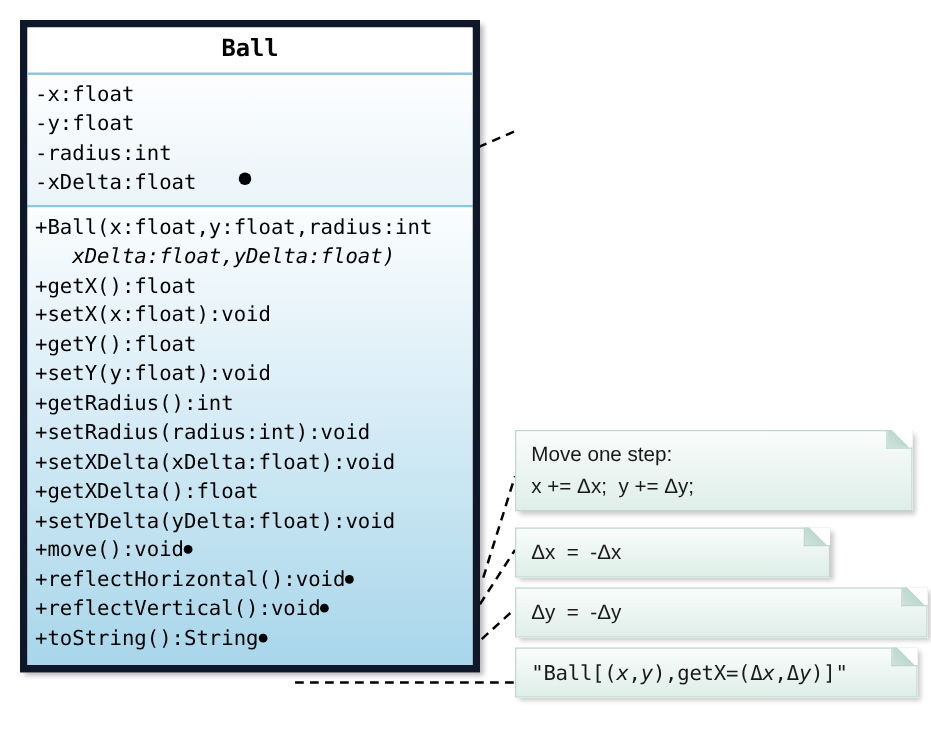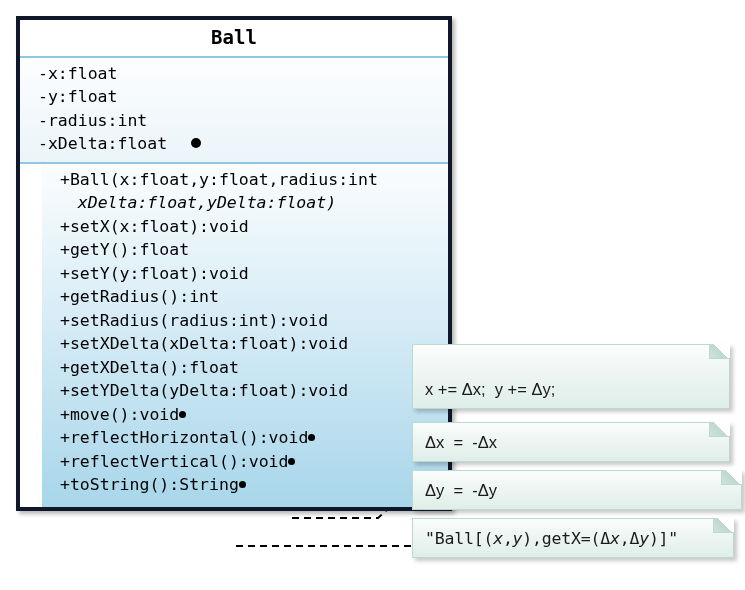--- a/index.html
+++ b/index.html
@@ -20,23 +20,23 @@
     left: 0; top: 0;
     width: 745px;
     height: 590px;
   }
 
   
   .class-box {
     position: absolute;
     left: 16px;
     top: 16px;
-    width: 436px;
+    width: 368px;
     box-sizing: border-box;
-    border: 4px solid #0f172a;
+    border: 6px solid #0f172a;
     background: #ffffff;
     box-shadow: 3px 3px 4px rgba(0,0,0,0.28);
     z-index: 3;
   }
   .class-title {
     text-align: center;
     font-family: "DejaVu Sans Mono", monospace;
     font-weight: bold;
     font-size: 19px;
     color: #000000;
@@ -46,29 +46,28 @@
     line-height: 1.1;
   }
   .class-attrs {
     background: linear-gradient(to bottom, #fdfeff 0%, #f2f8fb 60%, #eaf4f9 100%);
     border-bottom: 2px solid #8fc6e0;
     padding: 4px 0 6px 0;
   }
   .class-ops {
     background: linear-gradient(to bottom, #fbfdfe 0%, #d7ecf6 45%, #a8d6ea 100%);
     padding: 4px 0 10px 0;
-    margin-left: 22px;
   }
   .member {
     font-family: "DejaVu Sans Mono", monospace;
     font-size: 16.5px;
     line-height: 23.5px;
     color: #000000;
     white-space: pre;
-    padding-left: 18px;
+    padding-left: 6px;
     position: relative;
   }
   .member.cont {
     padding-left: 6px;
     font-style: italic;
   }
   .member .dot {
     display: inline-block;
     width: 7px;
     height: 7px;
@@ -108,21 +107,21 @@
   .note-text.mono {
     font-family: "DejaVu Sans Mono", monospace;
     font-size: 16.5px;
     letter-spacing: -0.2px;
   }
   .note-text .it {
     font-style: italic;
   }
 
   #note-move      { left: 412px; top: 344px; width: 318px; }
-  #note-reflecth  { left: 412px; top: 422px; width: 318px; }
+  #note-reflecth  { left: 412px; top: 422px; width: 252px; }
   #note-reflectv  { left: 412px; top: 470px; width: 330px; }
   #note-tostring  { left: 412px; top: 518px; width: 322px; }
   #note-delta     { left: 412px; top: 64px;  width: 322px; }
 
   svg#connectors {
     position: absolute;
     left: 0; top: 0;
     width: 745px;
     height: 590px;
     z-index: 2;
@@ -156,20 +155,21 @@
     <div class="class-attrs">
       <div class="member">-x:float</div>
       <div class="member">-y:float</div>
       <div class="member">-radius:int</div>
       <div class="member"><span>-xDelta:float</span></div>
     </div>
 
     <div class="class-ops">
       <div class="member">+Ball(x:float,y:float,radius:int</div>
       <div class="member cont">   xDelta:float,yDelta:float)</div>
+      <div class="member">+getX():float</div>
       <div class="member">+setX(x:float):void</div>
       <div class="member">+getY():float</div>
       <div class="member">+setY(y:float):void</div>
       <div class="member">+getRadius():int</div>
       <div class="member">+setRadius(radius:int):void</div>
       <div class="member">+setXDelta(xDelta:float):void</div>
       <div class="member">+getXDelta():float</div>
       <div class="member">+setYDelta(yDelta:float):void</div>
       <div class="member"><span>+move():void</span><span class="dot"></span></div>
       <div class="member"><span>+reflectHorizontal():void</span><span class="dot"></span></div>
@@ -178,21 +178,21 @@
     </div>
   </div>
 
   <svg style="position:absolute;left:0;top:0;width:745px;height:590px;z-index:5;pointer-events:none" viewBox="0 0 745 590">
     <circle cx="196" cy="143" r="5" fill="#000000"></circle>
   </svg>
 
 
   <div class="note" id="note-move">
     <div class="fold"></div>
-    <div class="note-text"><br><span>x += Δx;  y += Δy;</span></div>
+    <div class="note-text"><span>Move one step:</span><br><span>x += Δx;  y += Δy;</span></div>
   </div>
 
   <div class="note" id="note-reflecth">
     <div class="fold"></div>
     <div class="note-text">Δx  =  -Δx</div>
   </div>
 
   <div class="note" id="note-reflectv">
     <div class="fold"></div>
     <div class="note-text">Δy  =  -Δy</div>

